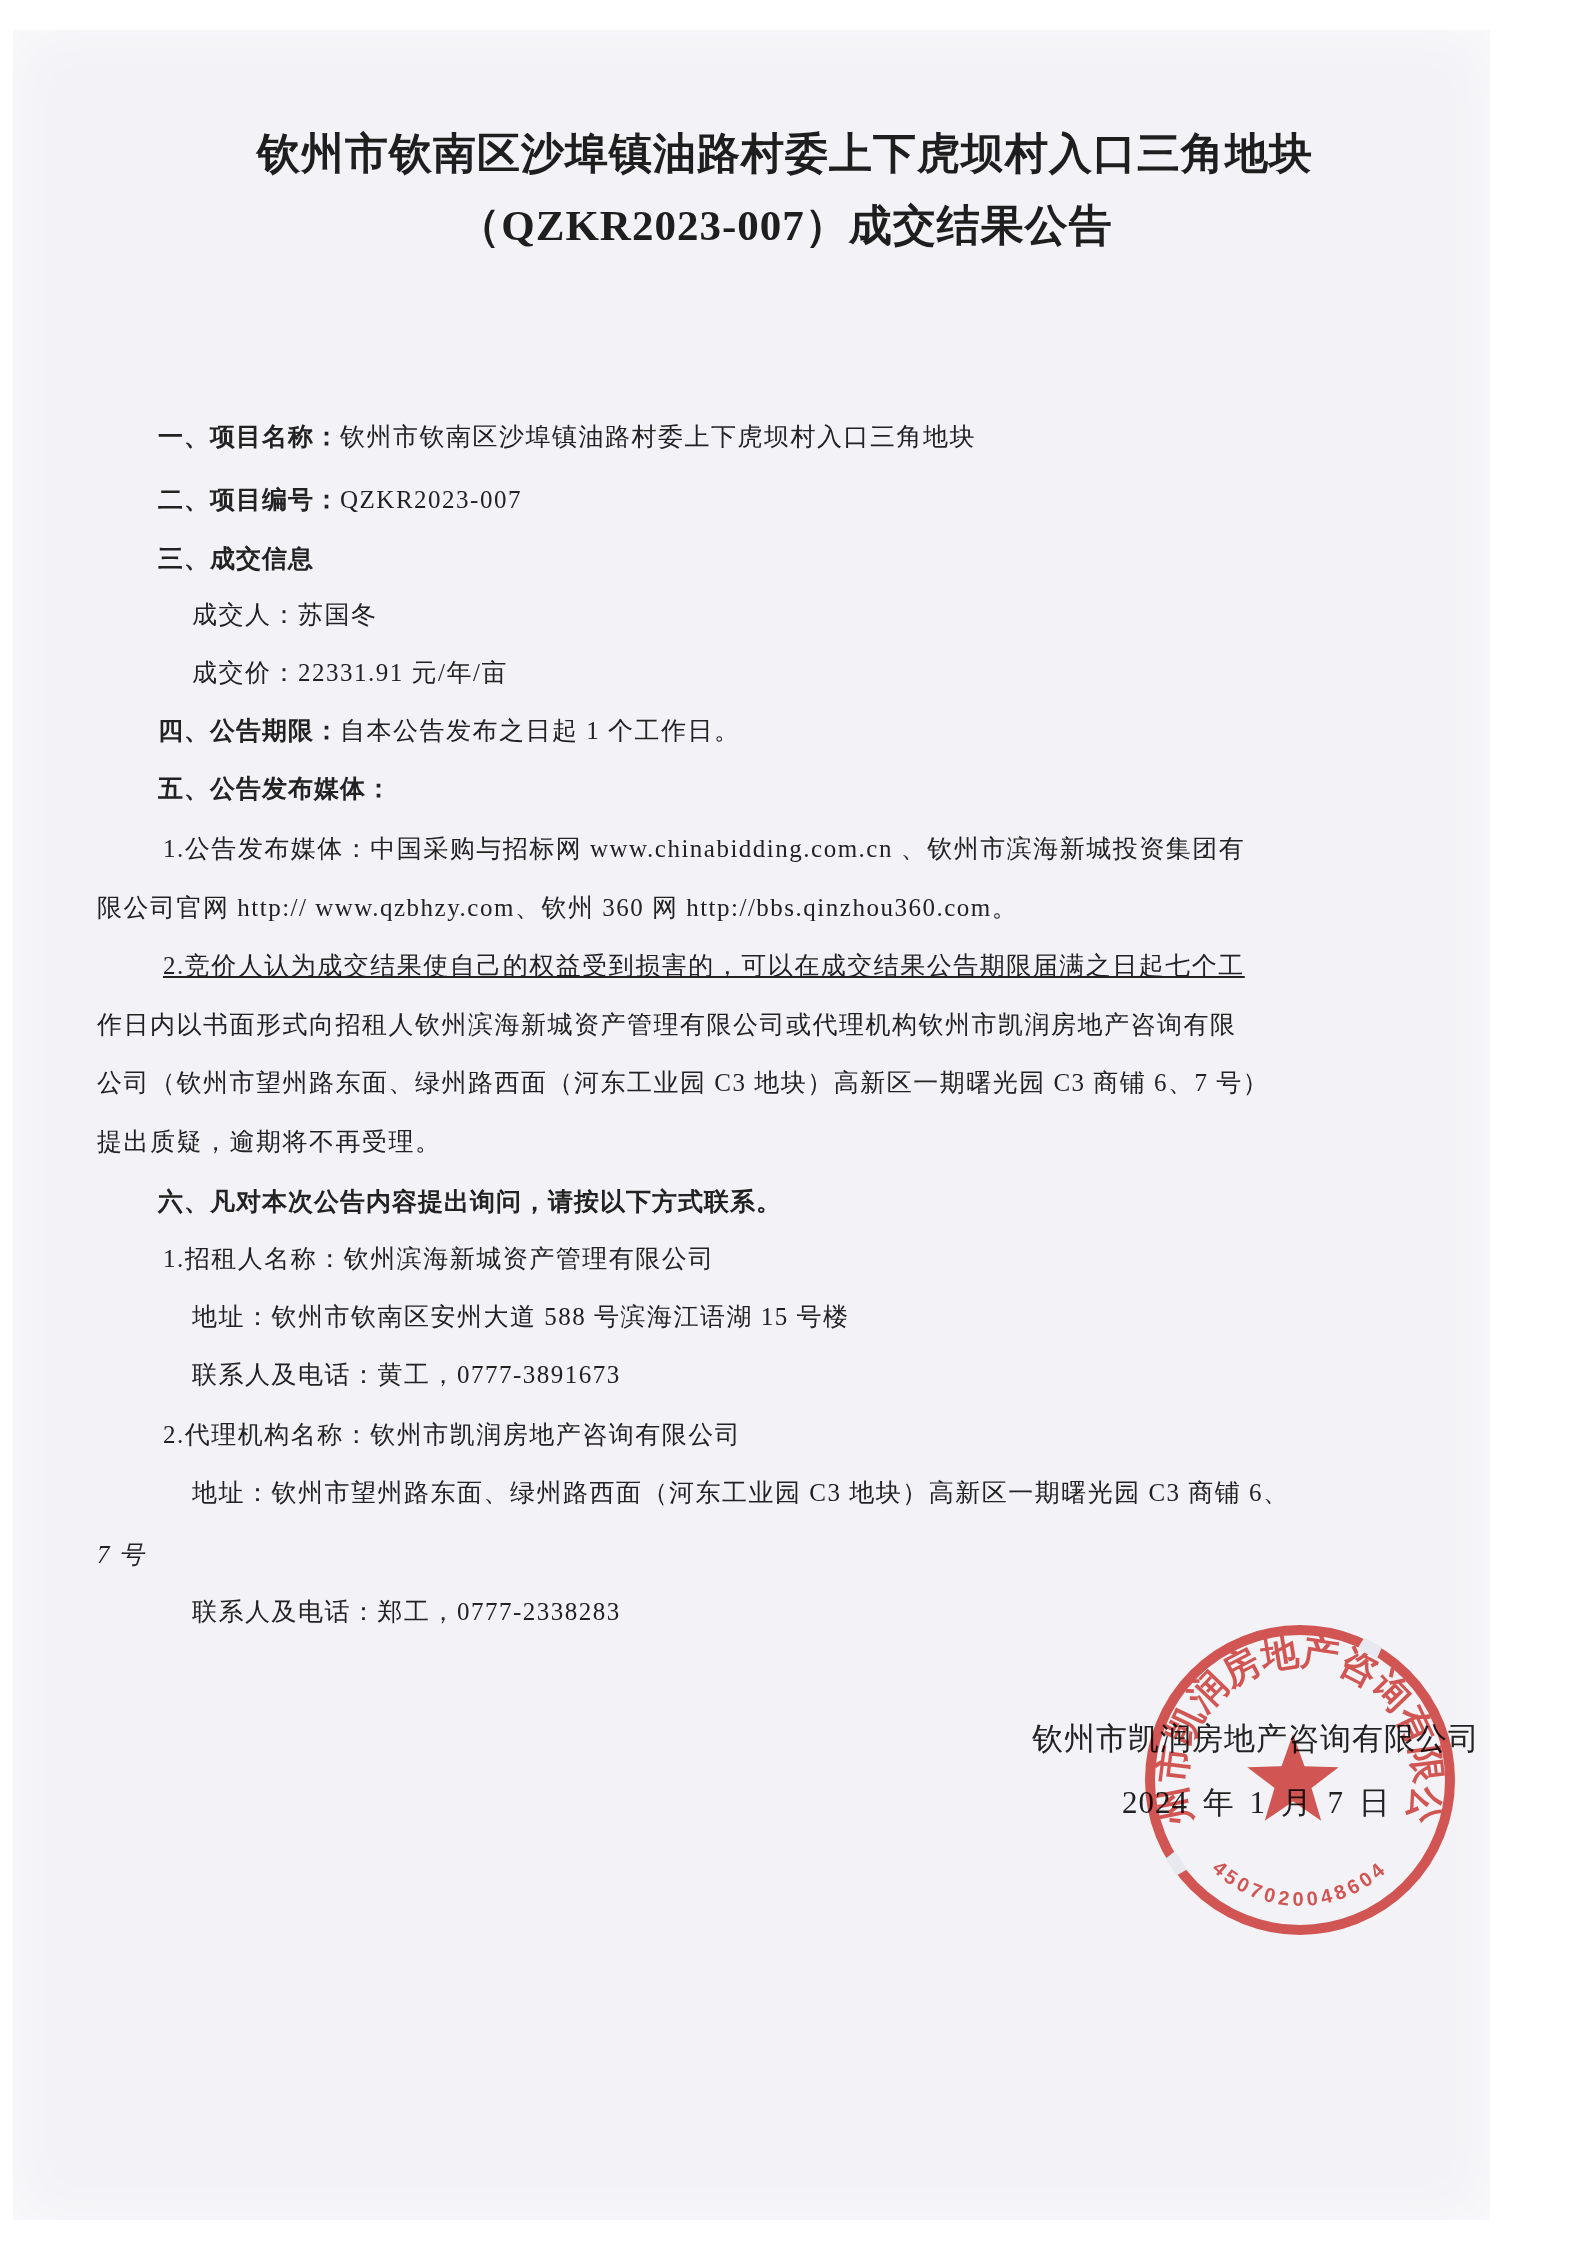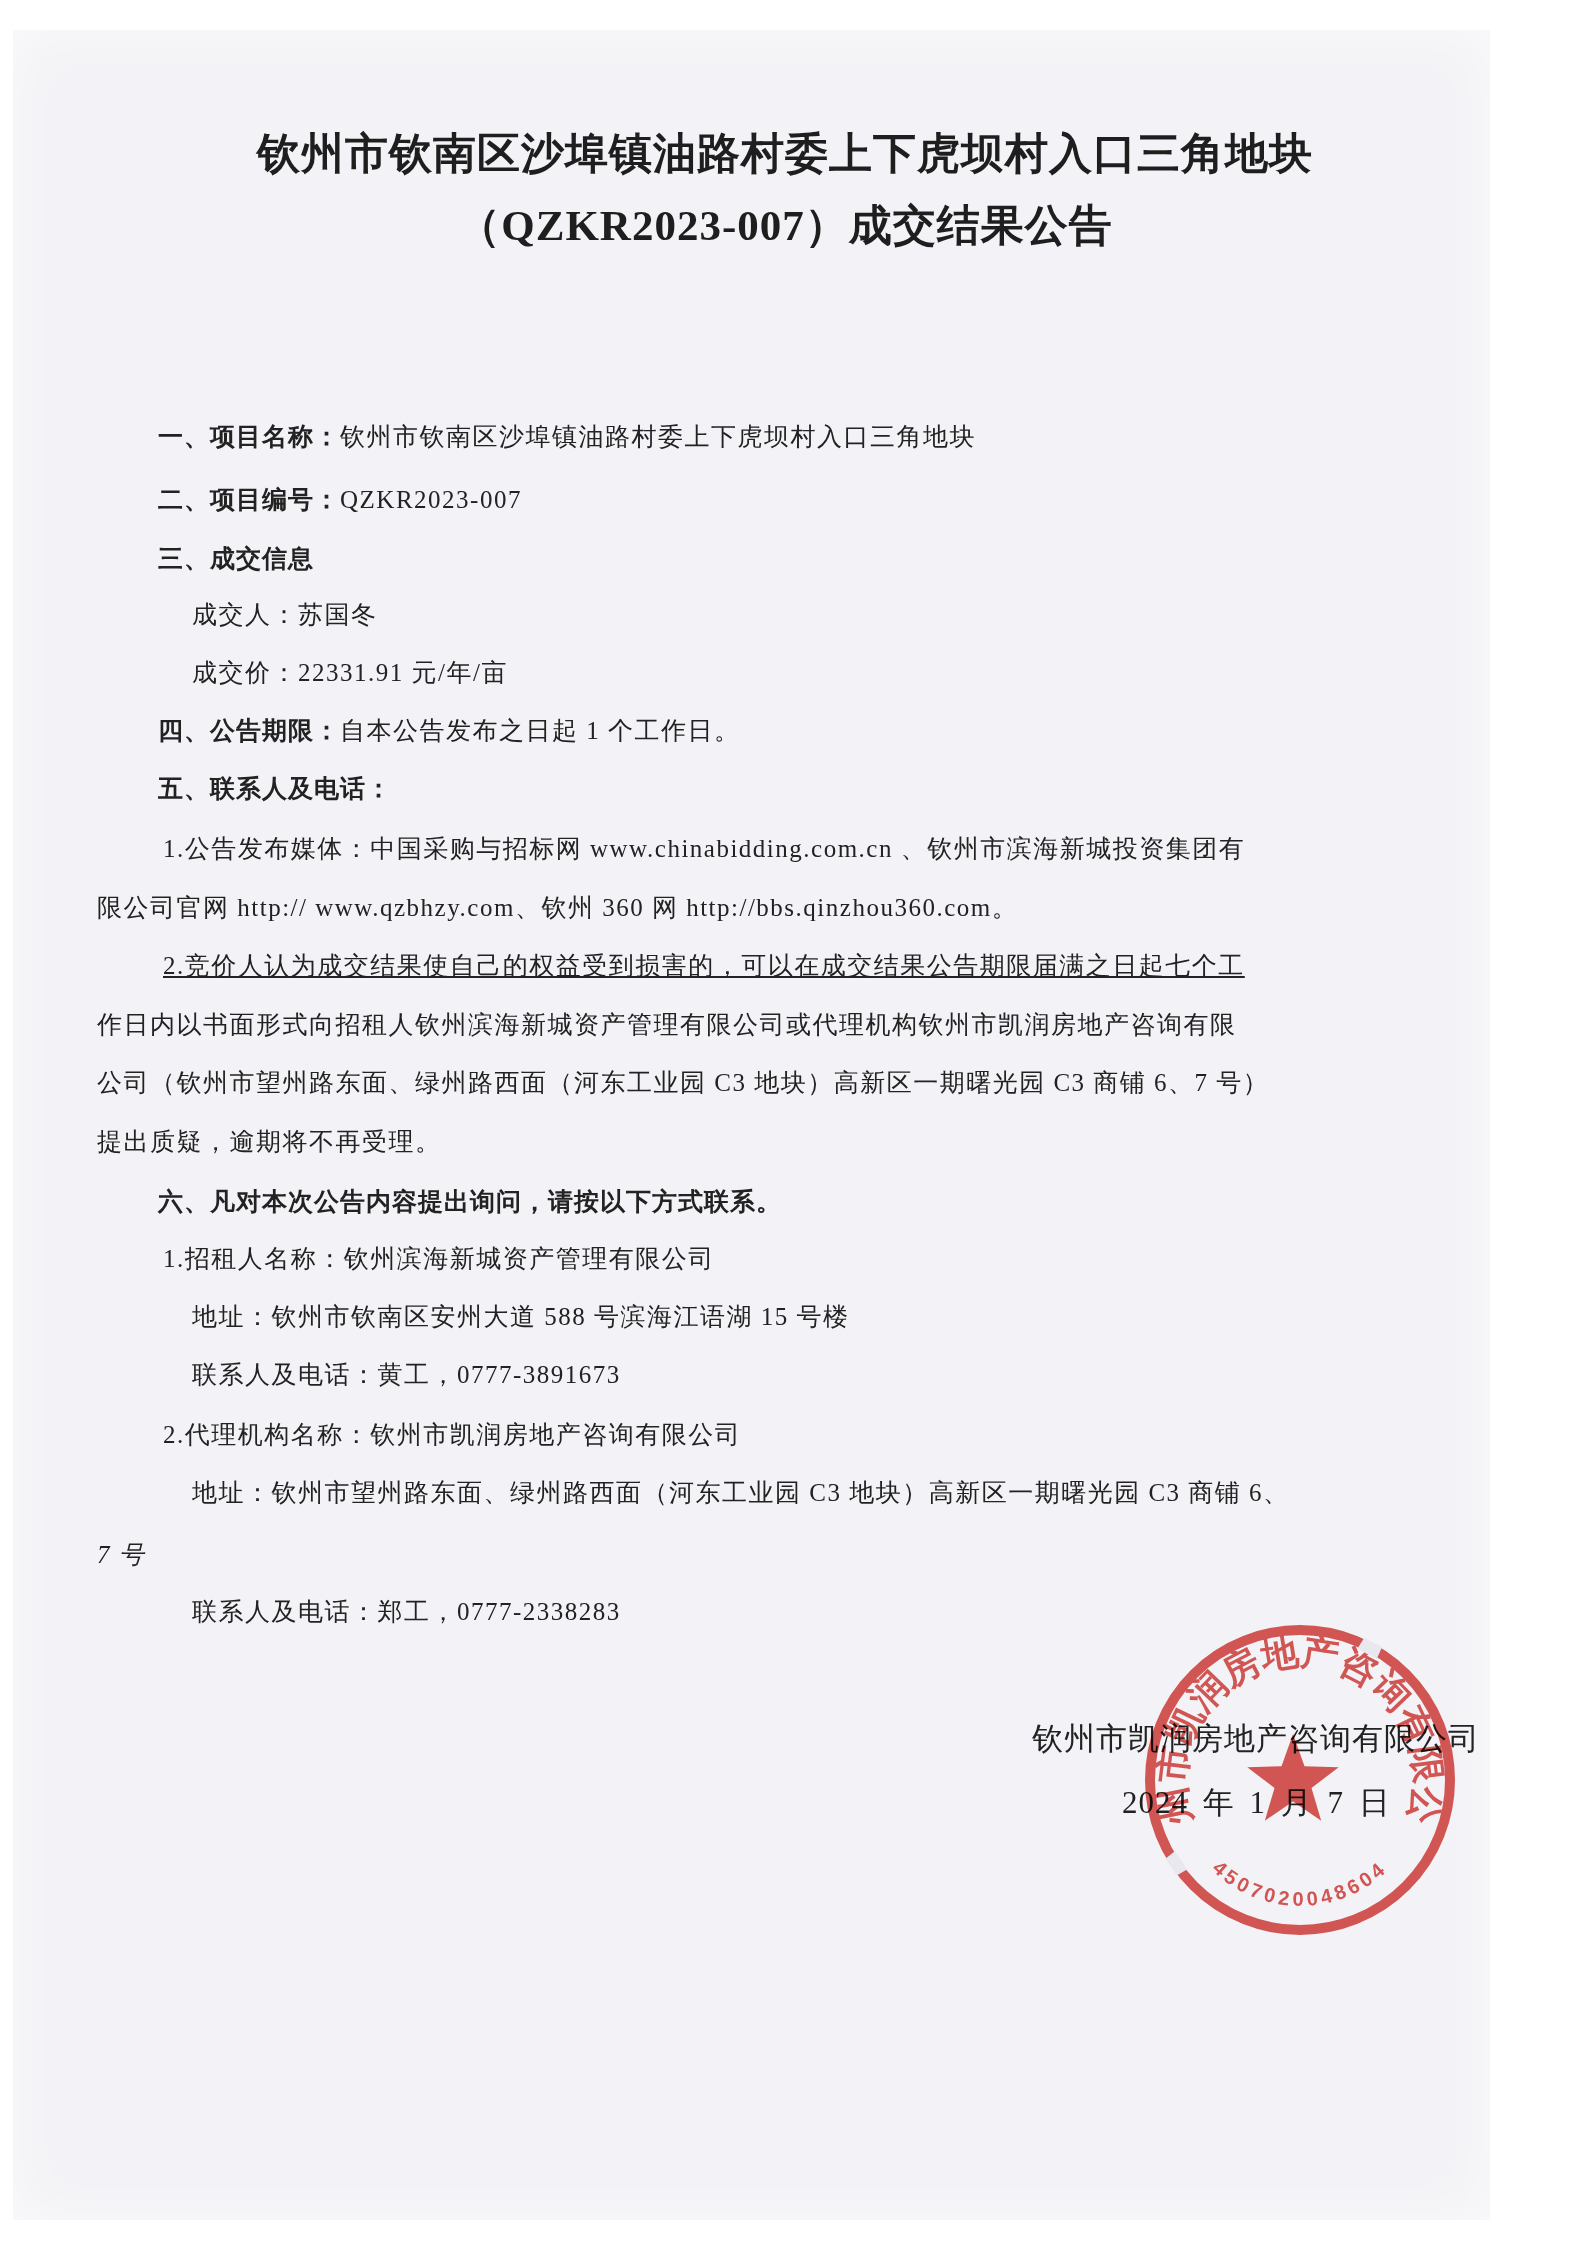--- a/index.html
+++ b/index.html
@@ -79,21 +79,21 @@
   <p class="line" style="top:485px;left:158px;"><b>二、项目编号：</b><span>QZKR2023-007</span></p>
 
   <p class="line" style="top:544px;left:158px;"><b>三、成交信息</b><span></span></p>
 
   <p class="line" style="top:600px;left:192px;"><b></b><span>成交人：苏国冬</span></p>
 
   <p class="line" style="top:658px;left:192px;"><b></b><span>成交价：22331.91 元/年/亩</span></p>
 
   <p class="line" style="top:716px;left:158px;"><b>四、公告期限：</b><span>自本公告发布之日起 1 个工作日。</span></p>
 
-  <p class="line" style="top:774px;left:158px;"><b>五、联系人及电话：</b><span></span></p>
+  <p class="line" style="top:774px;left:158px;"><b>五、公告发布媒体：</b><span></span></p>
 
   <p class="line" style="top:834px;left:163px;"><b></b><span>1.公告发布媒体：中国采购与招标网 www.chinabidding.com.cn 、钦州市滨海新城投资集团有</span></p>
 
   <p class="line" style="top:893px;left:97px;"><b></b><span>限公司官网 http:// www.qzbhzy.com、钦州 360 网 http://bbs.qinzhou360.com。</span></p>
 
   <p class="line" style="top:951px;left:163px;text-decoration:underline;"><b></b><span>2.竞价人认为成交结果使自己的权益受到损害的，可以在成交结果公告期限届满之日起七个工</span></p>
 
   <p class="line" style="top:1010px;left:97px;"><b></b><span>作日内以书面形式向招租人钦州滨海新城资产管理有限公司或代理机构钦州市凯润房地产咨询有限</span></p>
 
   <p class="line" style="top:1068px;left:97px;"><b></b><span>公司（钦州市望州路东面、绿州路西面（河东工业园 C3 地块）高新区一期曙光园 C3 商铺 6、7 号）</span></p>

